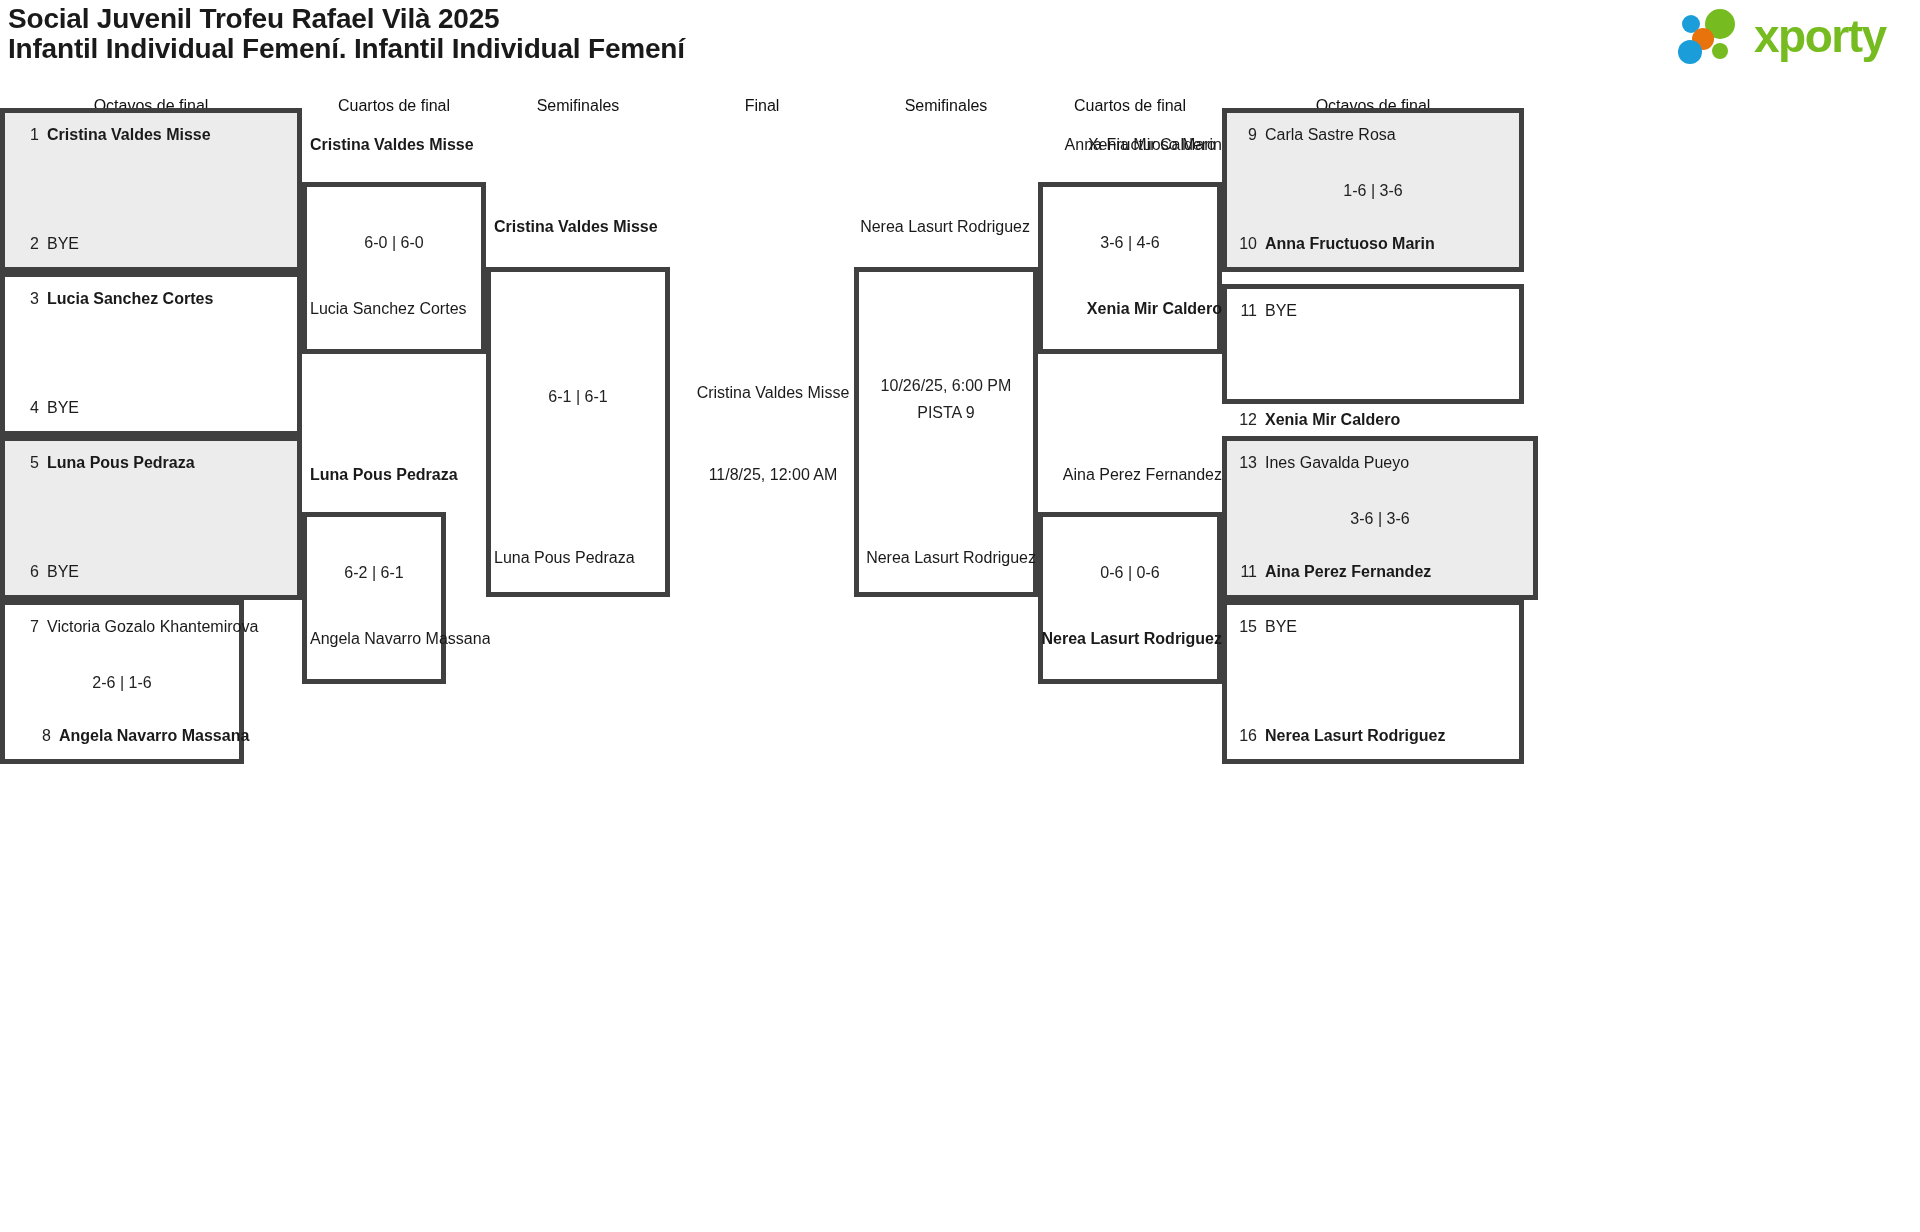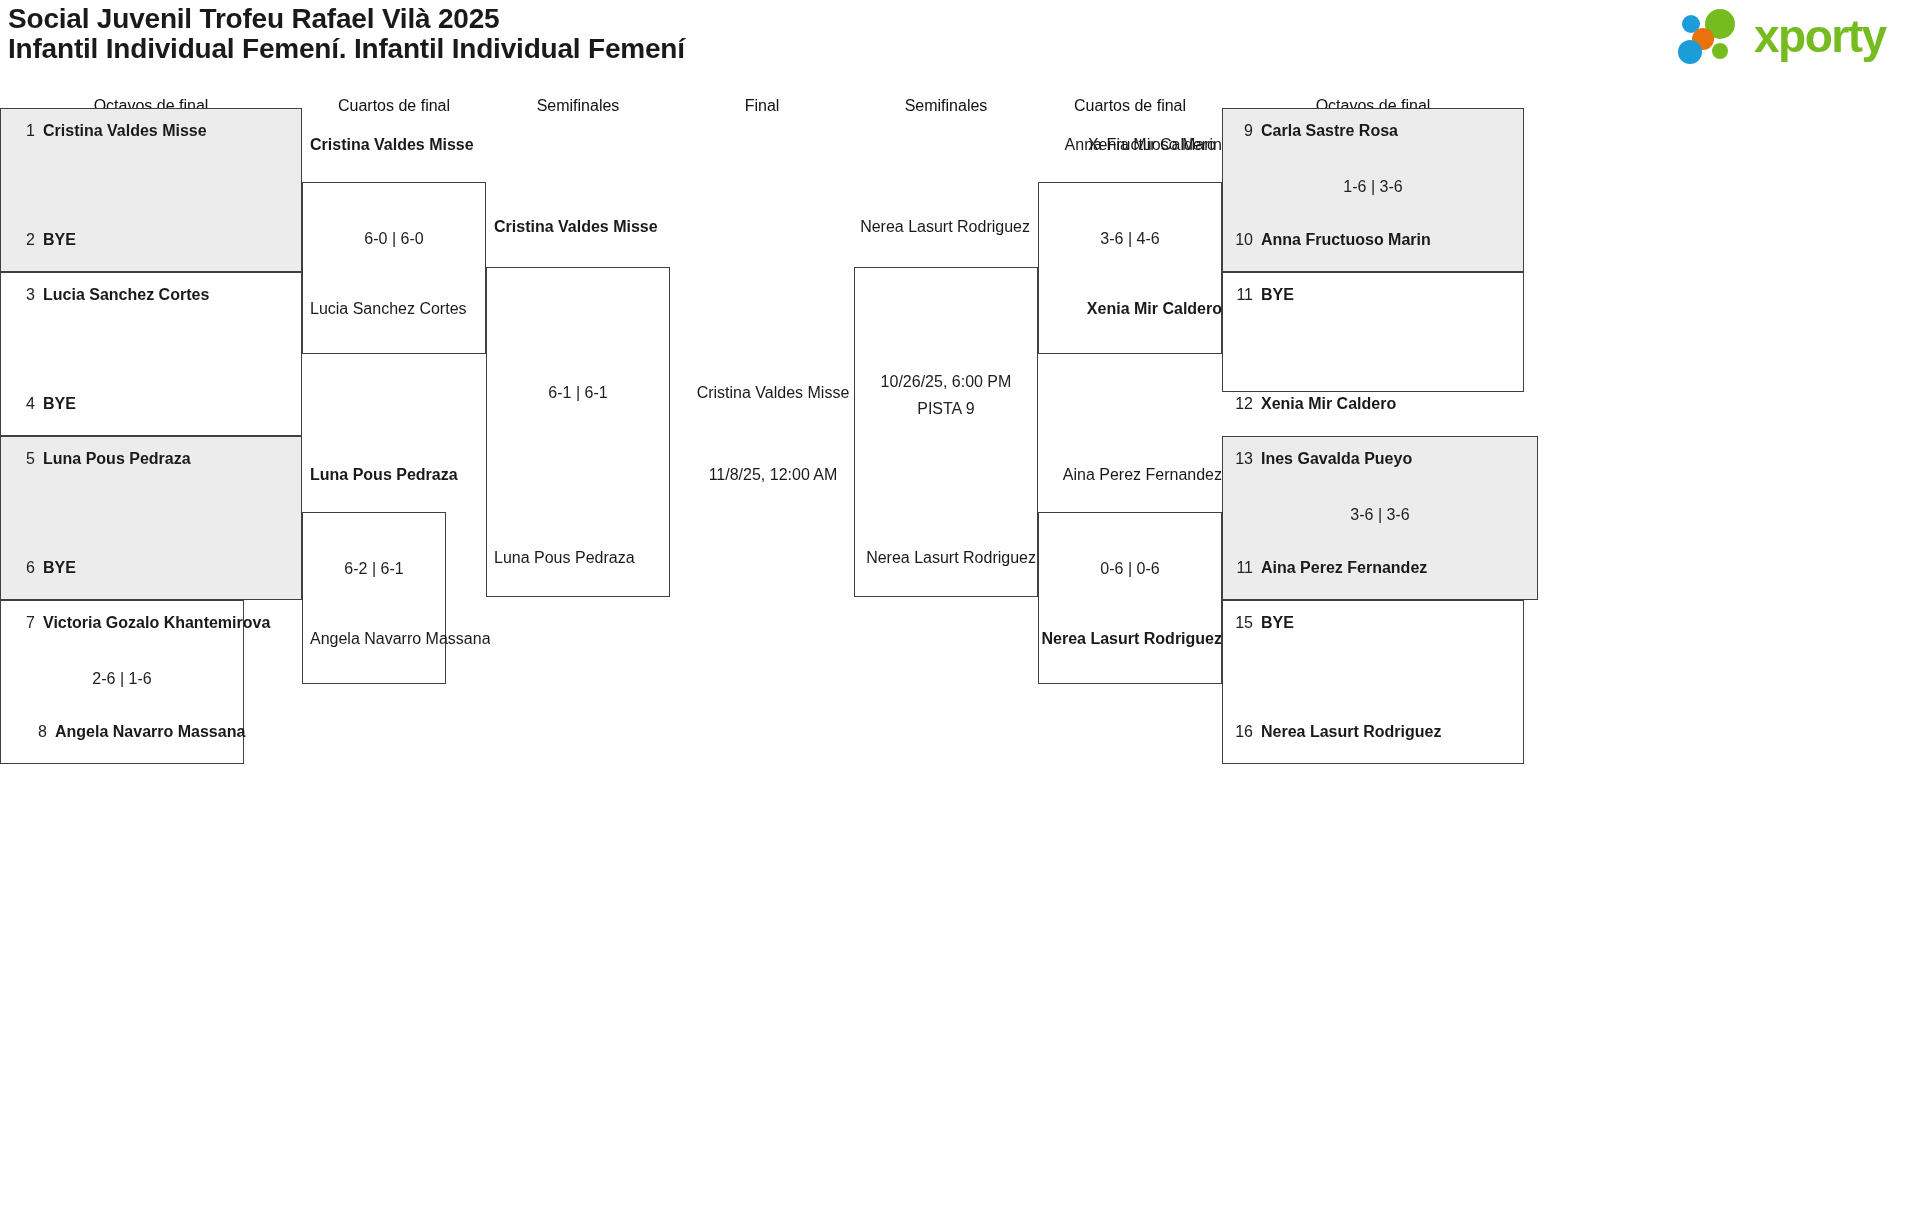--- a/index.html
+++ b/index.html
@@ -26,33 +26,33 @@
   }
 
   
   .round-hdr {
     position: absolute; top: 96px; font-size: 16px; font-weight: 400;
     text-align: center; line-height: 20px; color: #111;
   }
 
   
   .box {
-    position: absolute; border: 1px solid #404040; background: #ffffff;
+    position: absolute; border: 5px solid #404040; background: #ffffff;
   }
   .box.shade { background: #ececec; }
 
   .seed-row {
     position: absolute; left: 0; right: 0; height: 22px;
     font-size: 16px; line-height: 22px; white-space: nowrap;
   }
   .seed-num {
     display: inline-block; width: 26px; text-align: right;
     margin-right: 8px; font-weight: 400; color: #222;
   }
-  .seed-name { font-weight: 700; }
+  .seed-name { font-weight: 400; }
   .seed-name.win { font-weight: 700; }
 
   .score {
     position: absolute; left: 0; right: 0; text-align: center;
     font-size: 16px; line-height: 22px; color: #222; white-space: nowrap;
   }
   .score.multiline { line-height: 27px; }
 
   
   .flabel {
@@ -176,21 +176,21 @@
   <div class="box shade" style="left:1222px;top:108px;width:302px;height:164px">
     <div class="seed-row" style="top:11px;left:4px">
       <span class="seed-num">9</span><span class="seed-name">Carla Sastre Rosa</span>
     </div>
     <div class="score" style="top:67px">1-6 | 3-6</div>
     <div class="seed-row" style="top:120px;left:4px">
       <span class="seed-num">10</span><span class="seed-name win">Anna Fructuoso Marin</span>
     </div>
   </div>
 
-  <div class="box" style="left:1222px;top:272px;width:302px;height:120px">
+  <div class="box" style="left:1222px;top:284px;width:302px;height:120px">
     <div class="seed-row" style="top:11px;left:4px">
       <span class="seed-num">11</span><span class="seed-name">BYE</span>
     </div>
     <div class="score" style="top:70px"></div>
     <div class="seed-row" style="top:120px;left:4px">
       <span class="seed-num">12</span><span class="seed-name win">Xenia Mir Caldero</span>
     </div>
   </div>
 
   <div class="box shade" style="left:1222px;top:436px;width:316px;height:164px">

